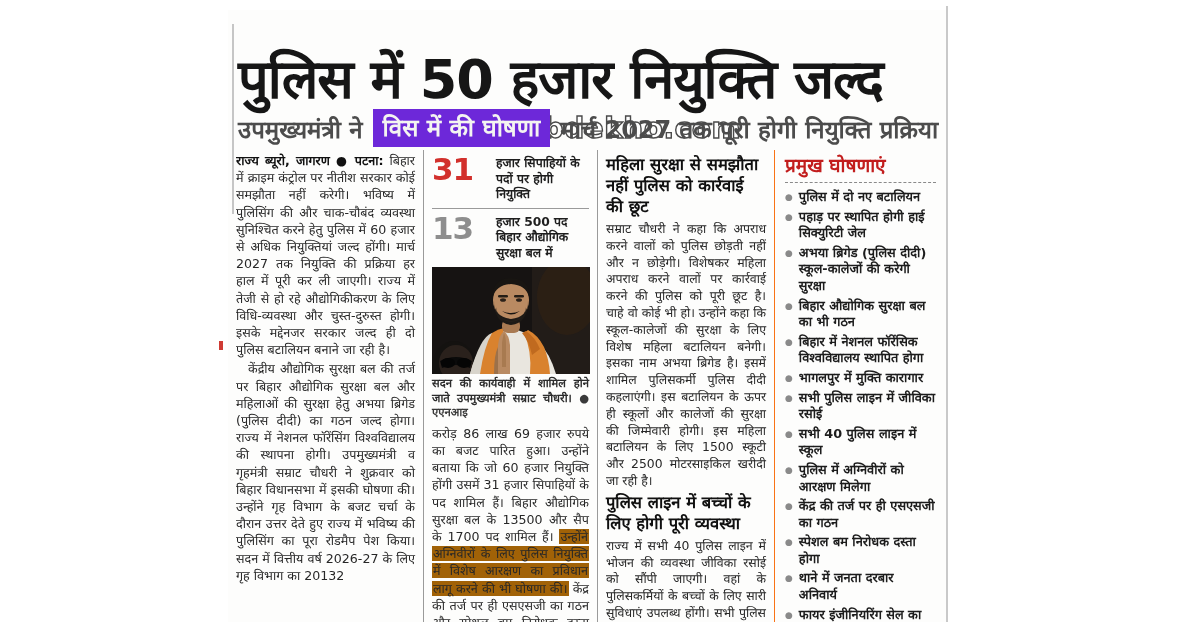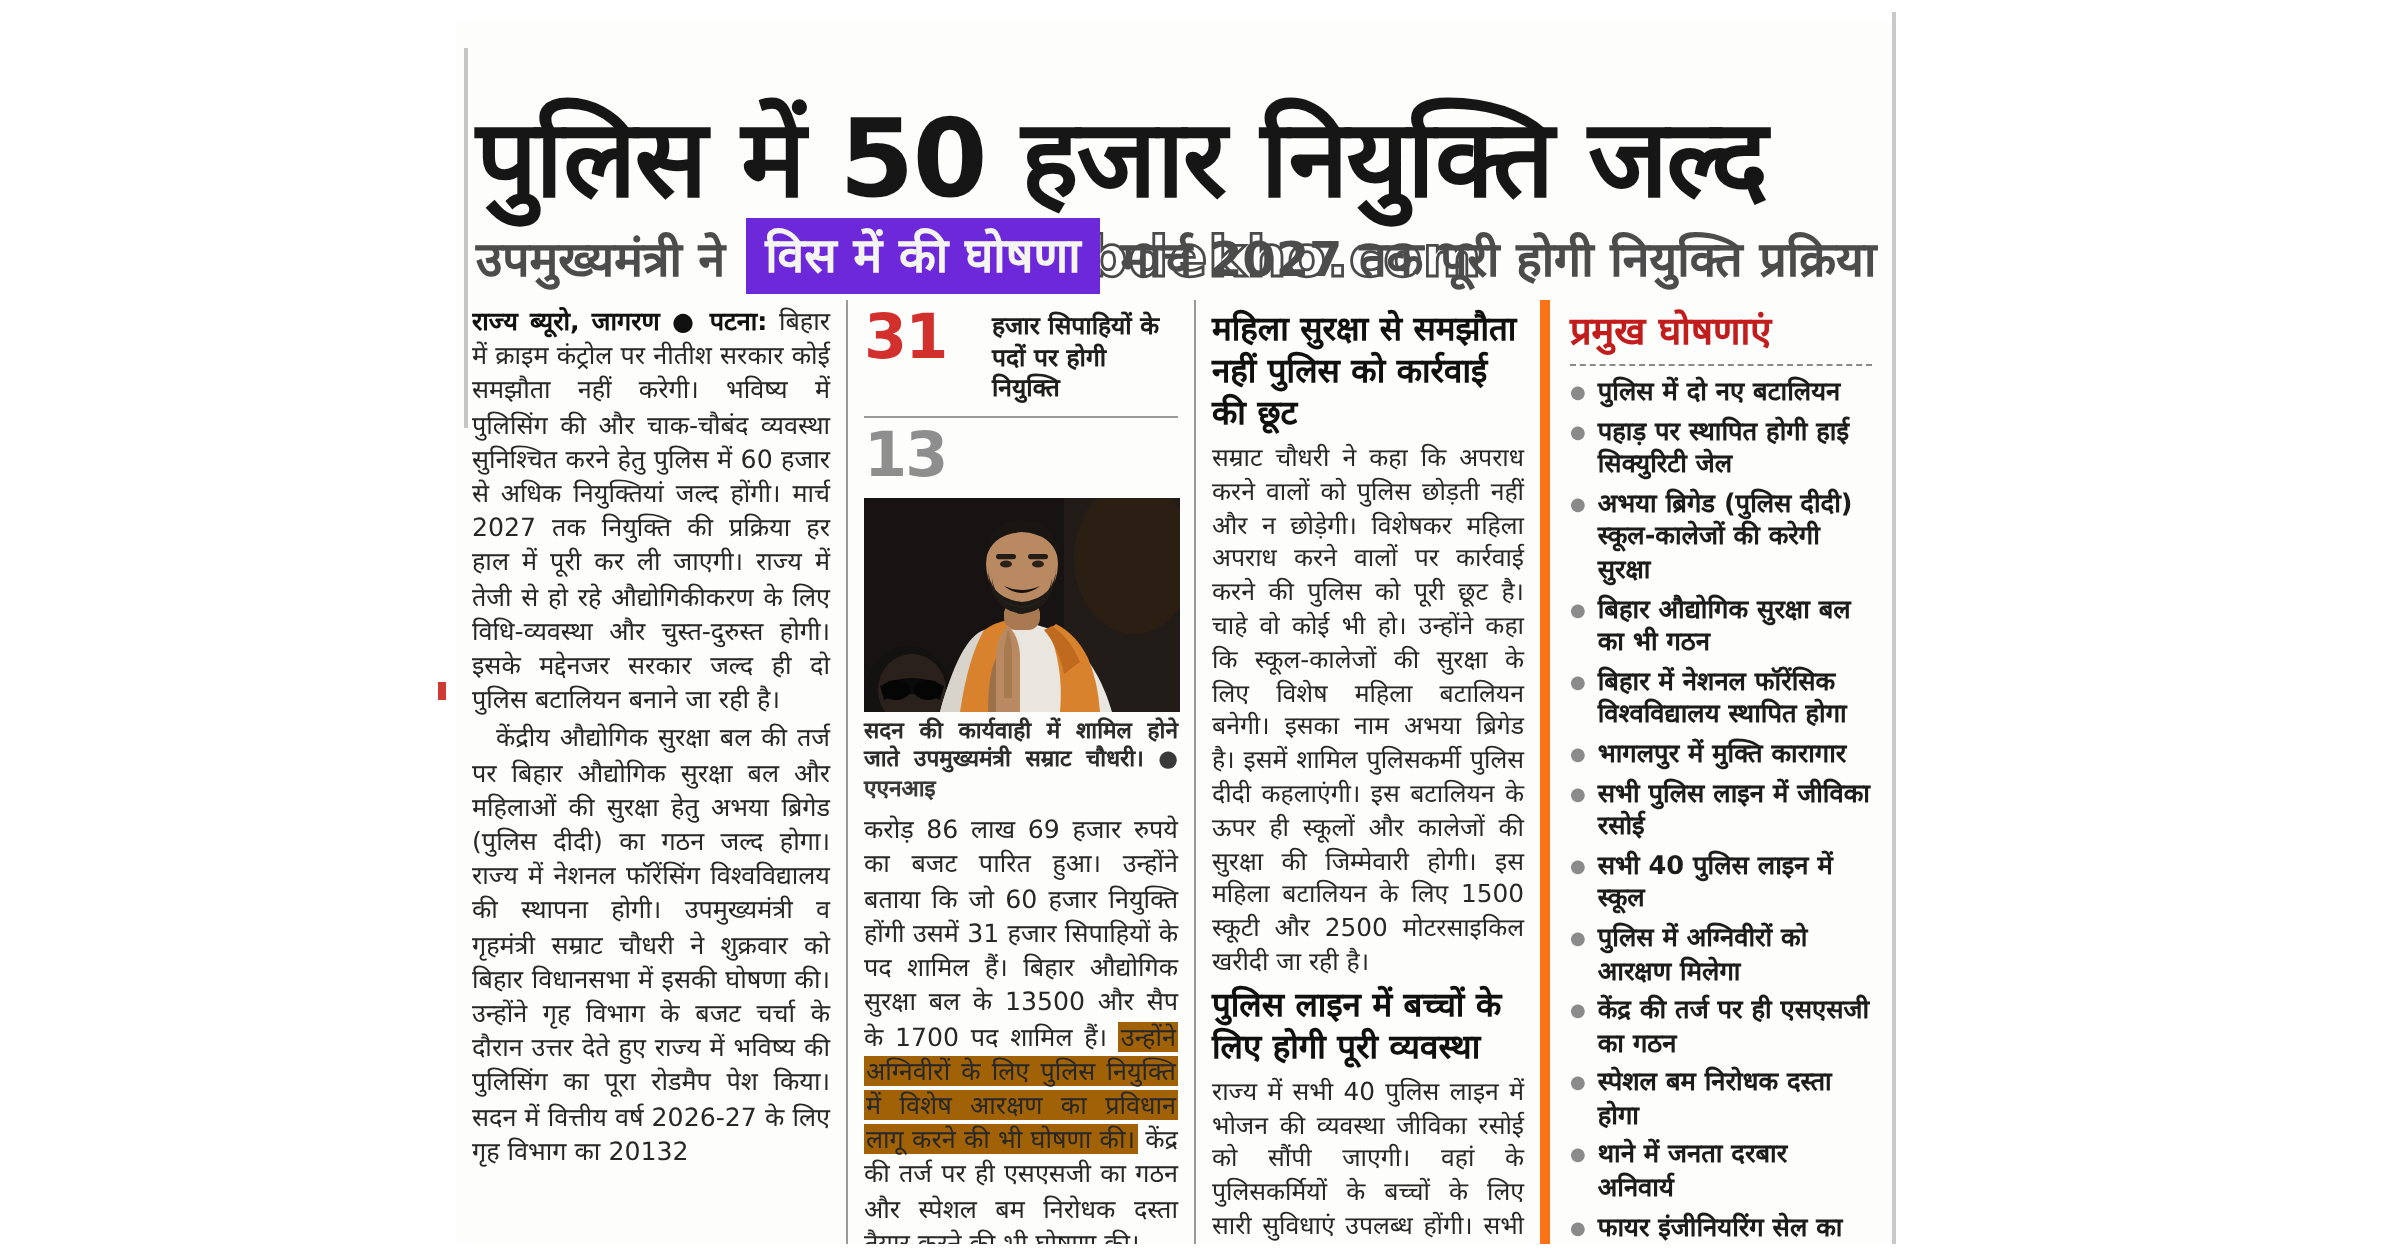--- a/index.html
+++ b/index.html
@@ -32,21 +32,21 @@
     background:#6d28d9;color:#f4f4f1;padding:1px 10px 4px 10px;font-weight:700;
   }
 
   .cols{
     position:absolute;left:8px;top:140px;width:700px;height:472px;
     display:flex;color:#232323;
   }
   .col{box-sizing:border-box;overflow:hidden;height:472px;}
   .col-1{width:188px;border-right:1px solid #9a9a9a;padding:2px 8px 0 0;}
   .col-2{width:174px;border-right:1px solid #9a9a9a;padding:0 8px;}
-  .col-3{width:177px;border-right:5px solid #f97316;padding:2px 8px 0 8px;}
+  .col-3{width:177px;border-right:1px solid #f97316;padding:2px 8px 0 8px;}
   .col-4{width:161px;padding:2px 0 0 10px;}
 
   .body-p{
     font-size:12.6px;line-height:17.2px;text-align:justify;margin:0 0 2px 0;color:#272727;
   }
   .body-p .lead{font-weight:800;color:#111;}
   .indent{text-indent:12px;}
 
   
   .stat-row{display:flex;align-items:flex-start;gap:24px;padding:4px 0 5px 0;}
@@ -99,20 +99,21 @@
     </div>
 
     <div class="col col-2">
       <div class="stats-box">
         <div class="stat-row">
           <span class="stat-val red">31</span>
           <span class="stat-label">हजार सिपाहियों के पदों पर होगी नियुक्ति</span>
         </div>
         <div class="stat-row">
           <span class="stat-val gray">13</span>
+          <span class="stat-label">हजार 500 पद बिहार औद्योगिक सुरक्षा बल में</span>
         </div>
       </div>
 
       <svg class="photo" viewBox="0 0 158 107" xmlns="http://www.w3.org/2000/svg">
         <rect width="158" height="107" fill="#161312"></rect>
         <rect x="100" y="0" width="58" height="107" fill="#221c18"></rect>
         <ellipse cx="135" cy="30" rx="30" ry="38" fill="#2e2014" opacity="0.8"></ellipse>
 
         <ellipse cx="22" cy="100" rx="22" ry="26" fill="#141210"></ellipse>
         <ellipse cx="24" cy="96" rx="17" ry="18" fill="#2a211c"></ellipse>

